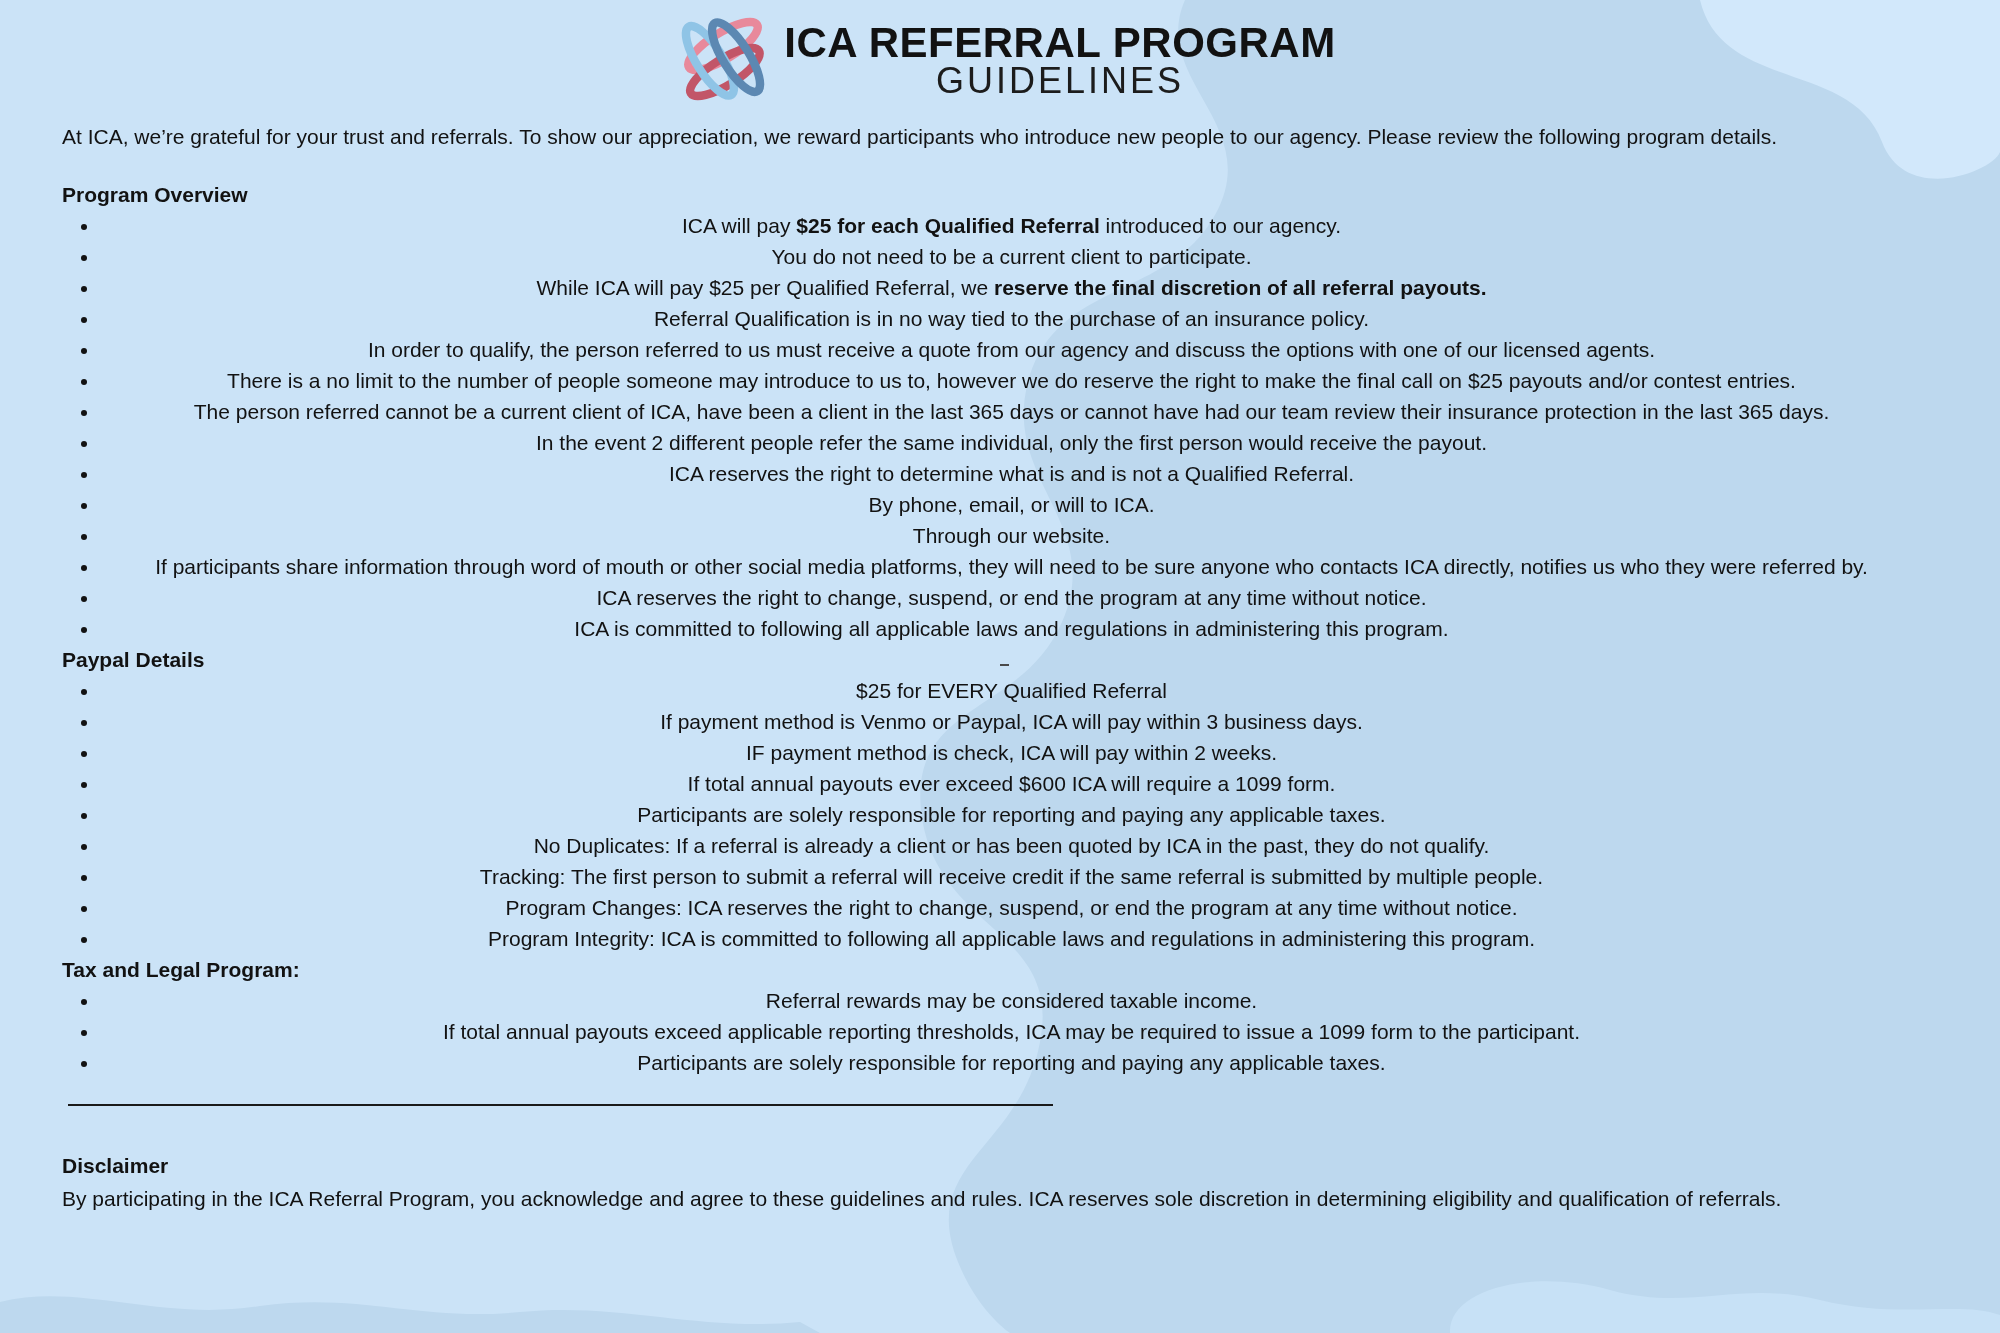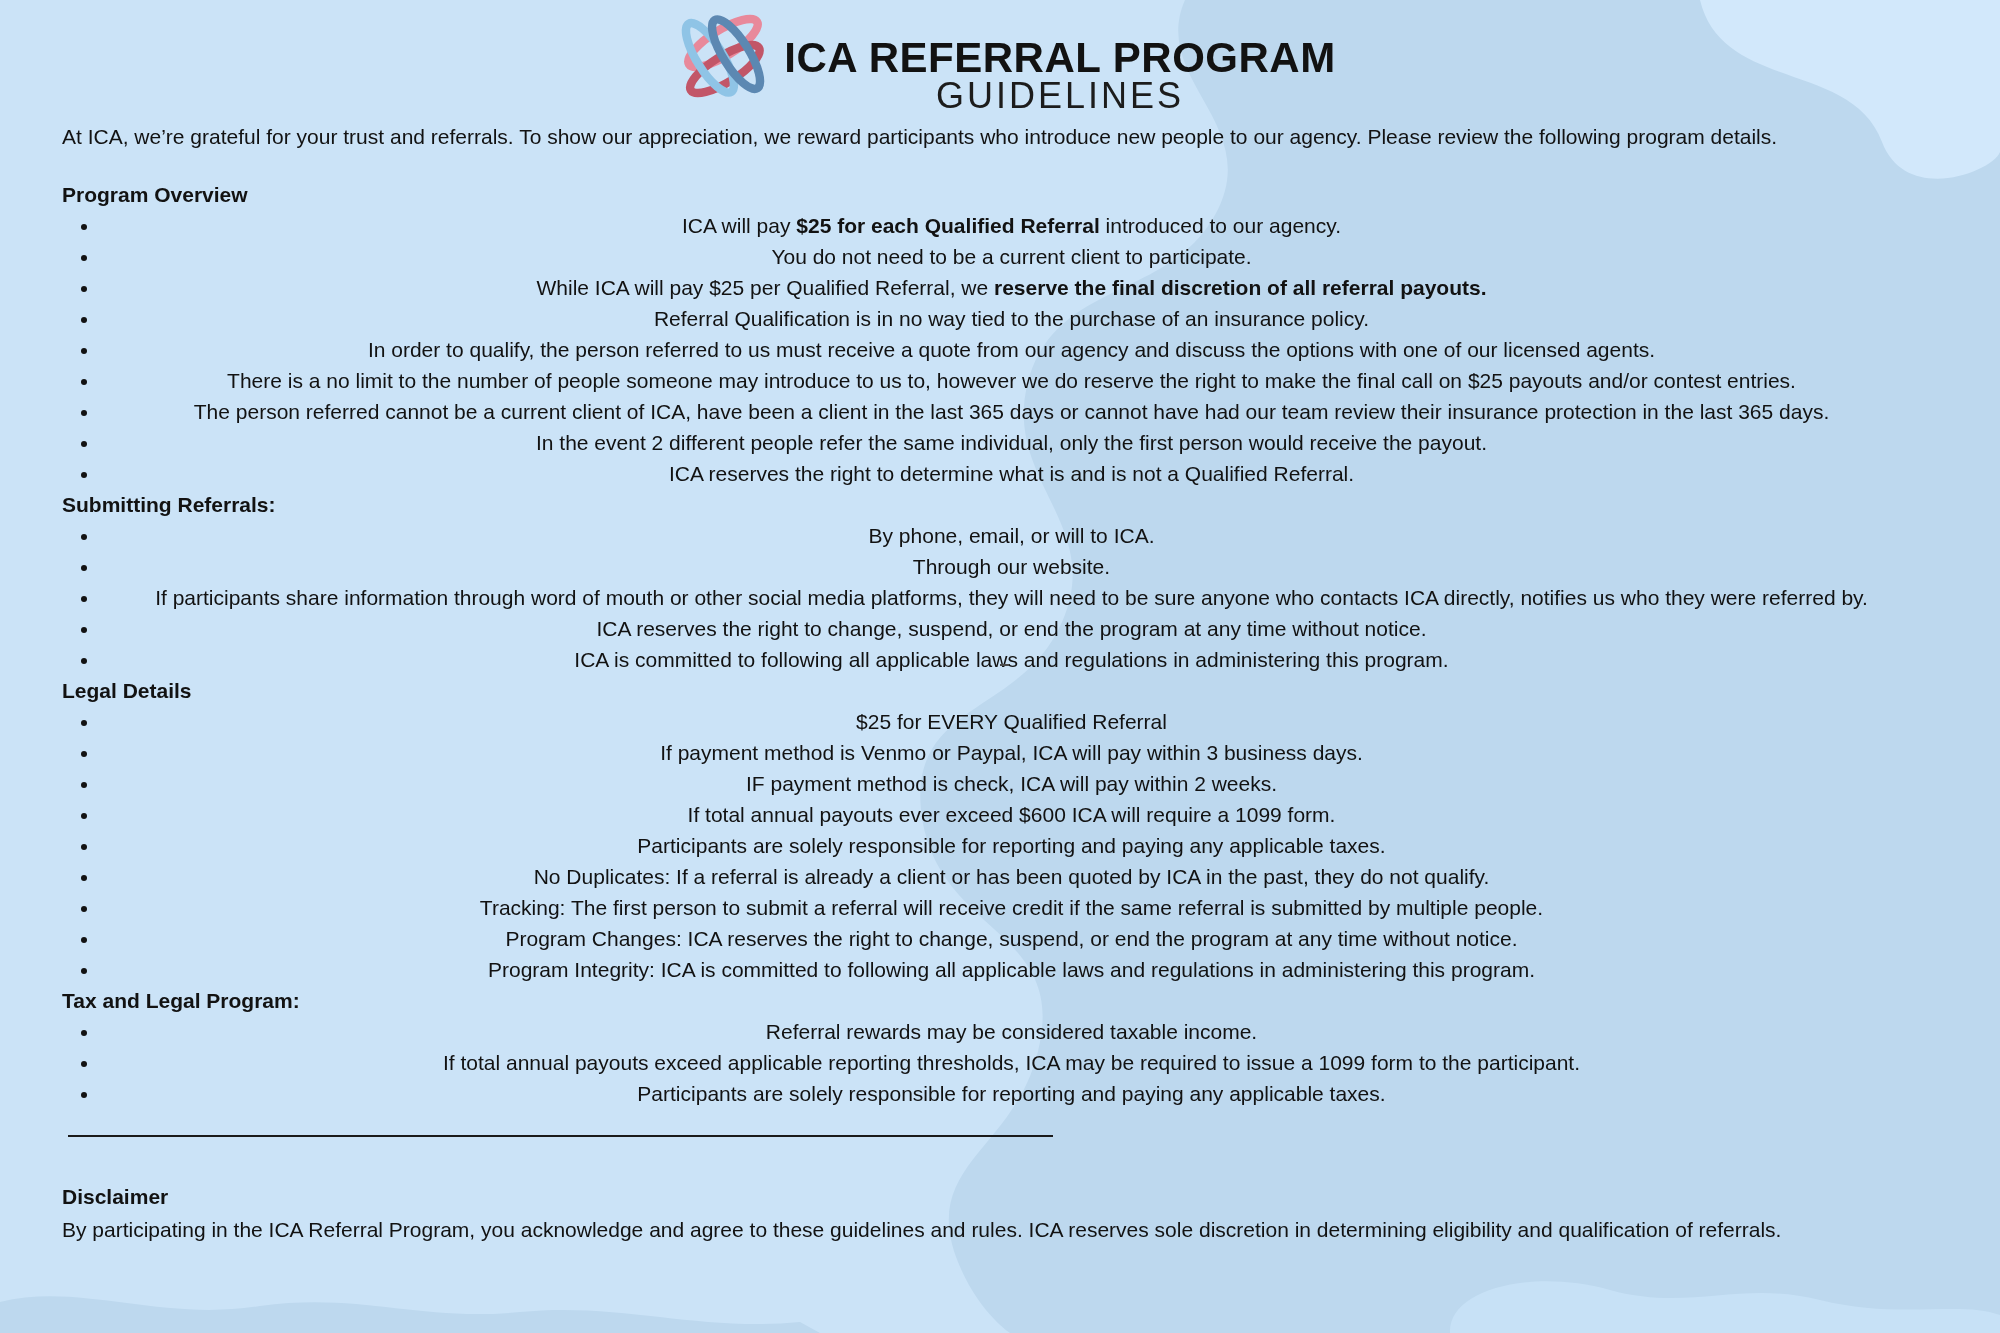--- a/index.html
+++ b/index.html
@@ -20,21 +20,21 @@
   .page {
     position: relative;
     z-index: 1;
     width: 100%;
     height: 100%;
   }
   header.masthead {
     height: 112px;
     display: flex;
     justify-content: center;
-    align-items: flex-end;
+    align-items: center;
     padding-top: 6px;
     box-sizing: border-box;
   }
   .logo { width: 118px; height: 112px; display: block; }
   .title-block {
     display: flex;
     flex-direction: column;
     align-items: center;
     margin-left: 2px;
   }
@@ -149,29 +149,28 @@
           <li><span>While ICA will pay $25 per Qualified Referral, we </span><span class="b">reserve the final discretion of all referral payouts.</span></li>
         </ul>
         <ul class="bullets">
           <li>Referral Qualification is in no way tied to the purchase of an insurance policy.</li>
           <li>In order to qualify, the person referred to us must receive a quote from our agency and discuss the options with one of our licensed agents.</li>
           <li>There is a no limit to the number of people someone may introduce to us to, however we do reserve the right to make the final call on $25 payouts and/or contest entries.</li>
           <li>The person referred cannot be a current client of ICA, have been a client in the last 365 days or cannot have had our team review their insurance protection in the last 365 days.</li>
           <li>In the event 2 different people refer the same individual, only the first person would receive the payout.</li>
           <li>ICA reserves the right to determine what is and is not a Qualified Referral.</li>
         </ul>
-        <div class="section-heading">Submitting Referrals:</div>
         <ul class="bullets">
           <li>By phone, email, or will to ICA.</li>
           <li>Through our website.</li>
           <li>If participants share information through word of mouth or other social media platforms, they will need to be sure anyone who contacts ICA directly, notifies us who they were referred by.</li>
           <li>ICA reserves the right to change, suspend, or end the program at any time without notice.</li>
           <li>ICA is committed to following all applicable laws and regulations in administering this program.</li>
         </ul>
-        <div class="section-heading">Legal Details</div>
+        <div class="section-heading">Paypal Details</div>
         <ul class="bullets">
           <li>$25 for EVERY Qualified Referral</li>
           <li>If payment method is Venmo or Paypal, ICA will pay within 3 business days.</li>
           <li>IF payment method is check, ICA will pay within 2 weeks.</li>
           <li>If total annual payouts ever exceed $600 ICA will require a 1099 form.</li>
           <li>Participants are solely responsible for reporting and paying any applicable taxes.</li>
         </ul>
         <ul class="bullets">
           <li>No Duplicates: If a referral is already a client or has been quoted by ICA in the past, they do not qualify.</li>
           <li>Tracking: The first person to submit a referral will receive credit if the same referral is submitted by multiple people.</li>

